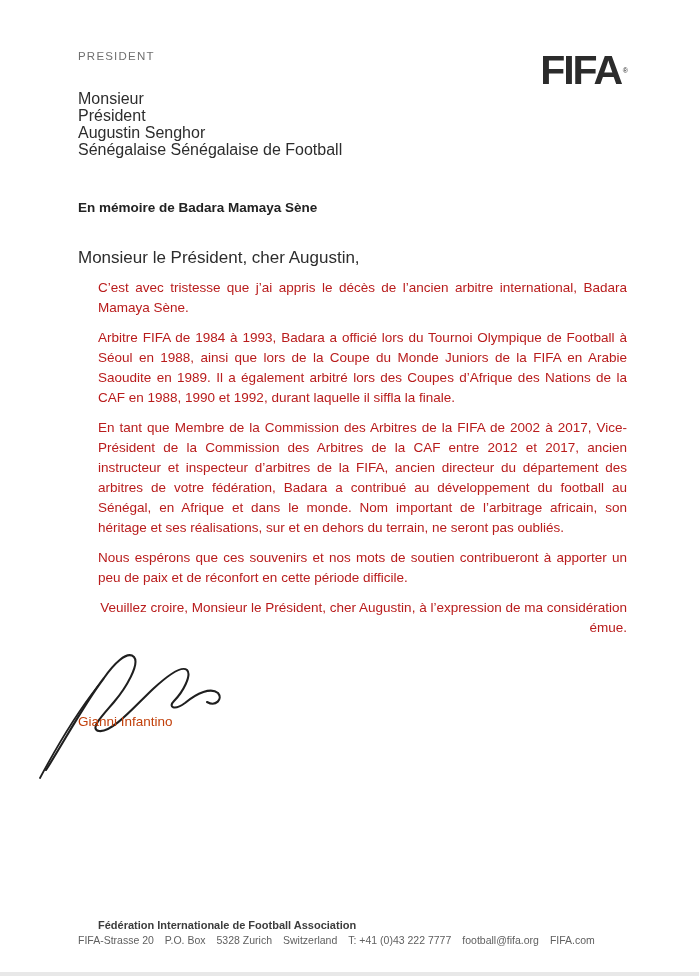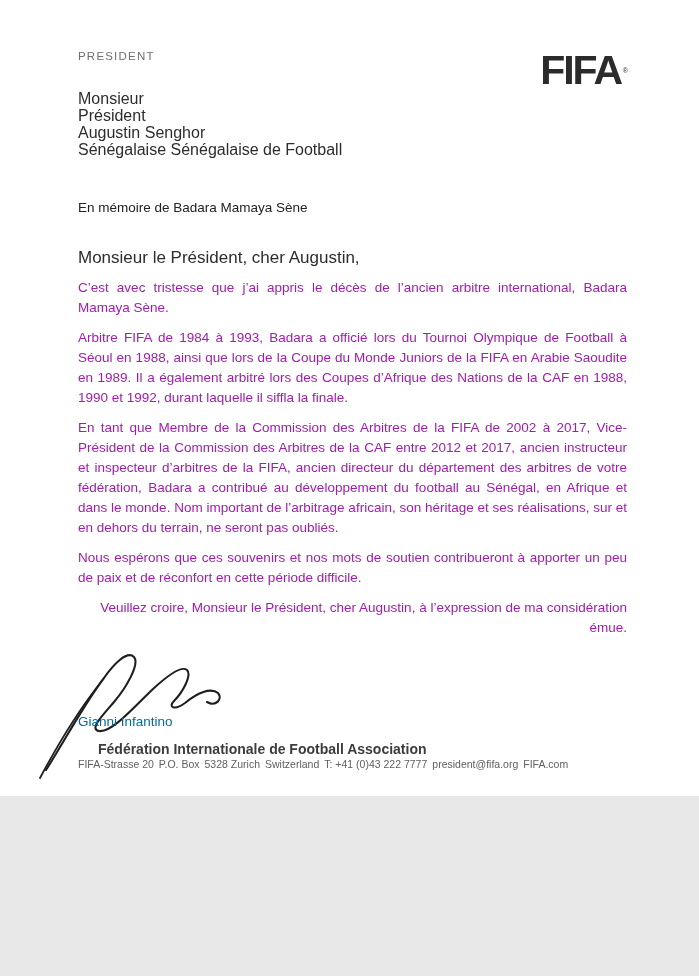--- a/index.html
+++ b/index.html
@@ -1,20 +1,20 @@
 <!DOCTYPE html>
 <html><head>
 <meta charset="utf-8">
 <style>
   * { margin: 0; padding: 0; box-sizing: border-box; }
   html, body { background: #e8e8e8; }
   .page {
     position: relative;
     width: 699px;
-    height: 796px;
+    height: 972px;
     margin: 0 auto;
     background: #ffffff;
     font-family: "Liberation Sans", "DejaVu Sans", sans-serif;
     color: #2d2d2d;
     overflow: hidden;
   }
   .content {
     padding: 40px 72px 0 78px;
   }
   .header-row {
@@ -52,72 +52,73 @@
     line-height: 17px;
   }
   .dateline {
     margin-top: 40px;
     font-size: 13.5px;
     line-height: 20px;
   }
   .subject {
     margin-top: 40px;
     font-size: 13.5px;
-    font-weight: normal;
+    font-weight: bold;
     line-height: 20px;
     color: #222222;
   }
   .salutation {
     margin-top: 30px;
     font-size: 17px;
     line-height: 20px;
   }
   p.body-par {
     margin-top: 10px;
     font-size: 13.5px;
     line-height: 20px;
     text-align: justify;
-    color: #a21caf;
+    color: #b91c1c;
+    margin-left: 20px;
   }
   p.closing {
     text-align: right;
   }
   .signature-block {
     position: relative;
     margin-top: 4px;
     height: 120px;
   }
   .signature-svg {
     position: absolute;
     left: -40px;
     top: 2px;
   }
   .signer-name {
     position: absolute;
     left: 0;
     top: 72px;
     font-size: 13.5px;
-    color: #0369a1;
+    color: #c2410c;
   }
   .footer {
     position: absolute;
     left: 78px;
     right: 50px;
     bottom: 26px;
   }
   .footer-org {
-    font-size: 14px;
+    font-size: 11px;
     font-weight: bold;
     color: #3c3c3c;
     line-height: 14px;
     padding-left: 20px;
   }
   .footer-items {
     display: flex;
-    gap: 5px;
+    gap: 11px;
     margin-top: 2px;
     font-size: 10.5px;
     color: #606060;
     white-space: nowrap;
   }
 </style>
 </head>
 <body>
 
 <div class="page">
@@ -159,17 +160,17 @@
   </div>
 
   <div class="footer">
     <div class="footer-org">Fédération Internationale de Football Association</div>
     <div class="footer-items">
       <span>FIFA-Strasse 20</span>
       <span>P.O. Box</span>
       <span>5328 Zurich</span>
       <span>Switzerland</span>
       <span>T: +41 (0)43 222 7777</span>
-      <span>president@fifa.org</span>
+      <span>football@fifa.org</span>
       <span>FIFA.com</span>
     </div>
   </div>
 </div>
 
 </body></html>

